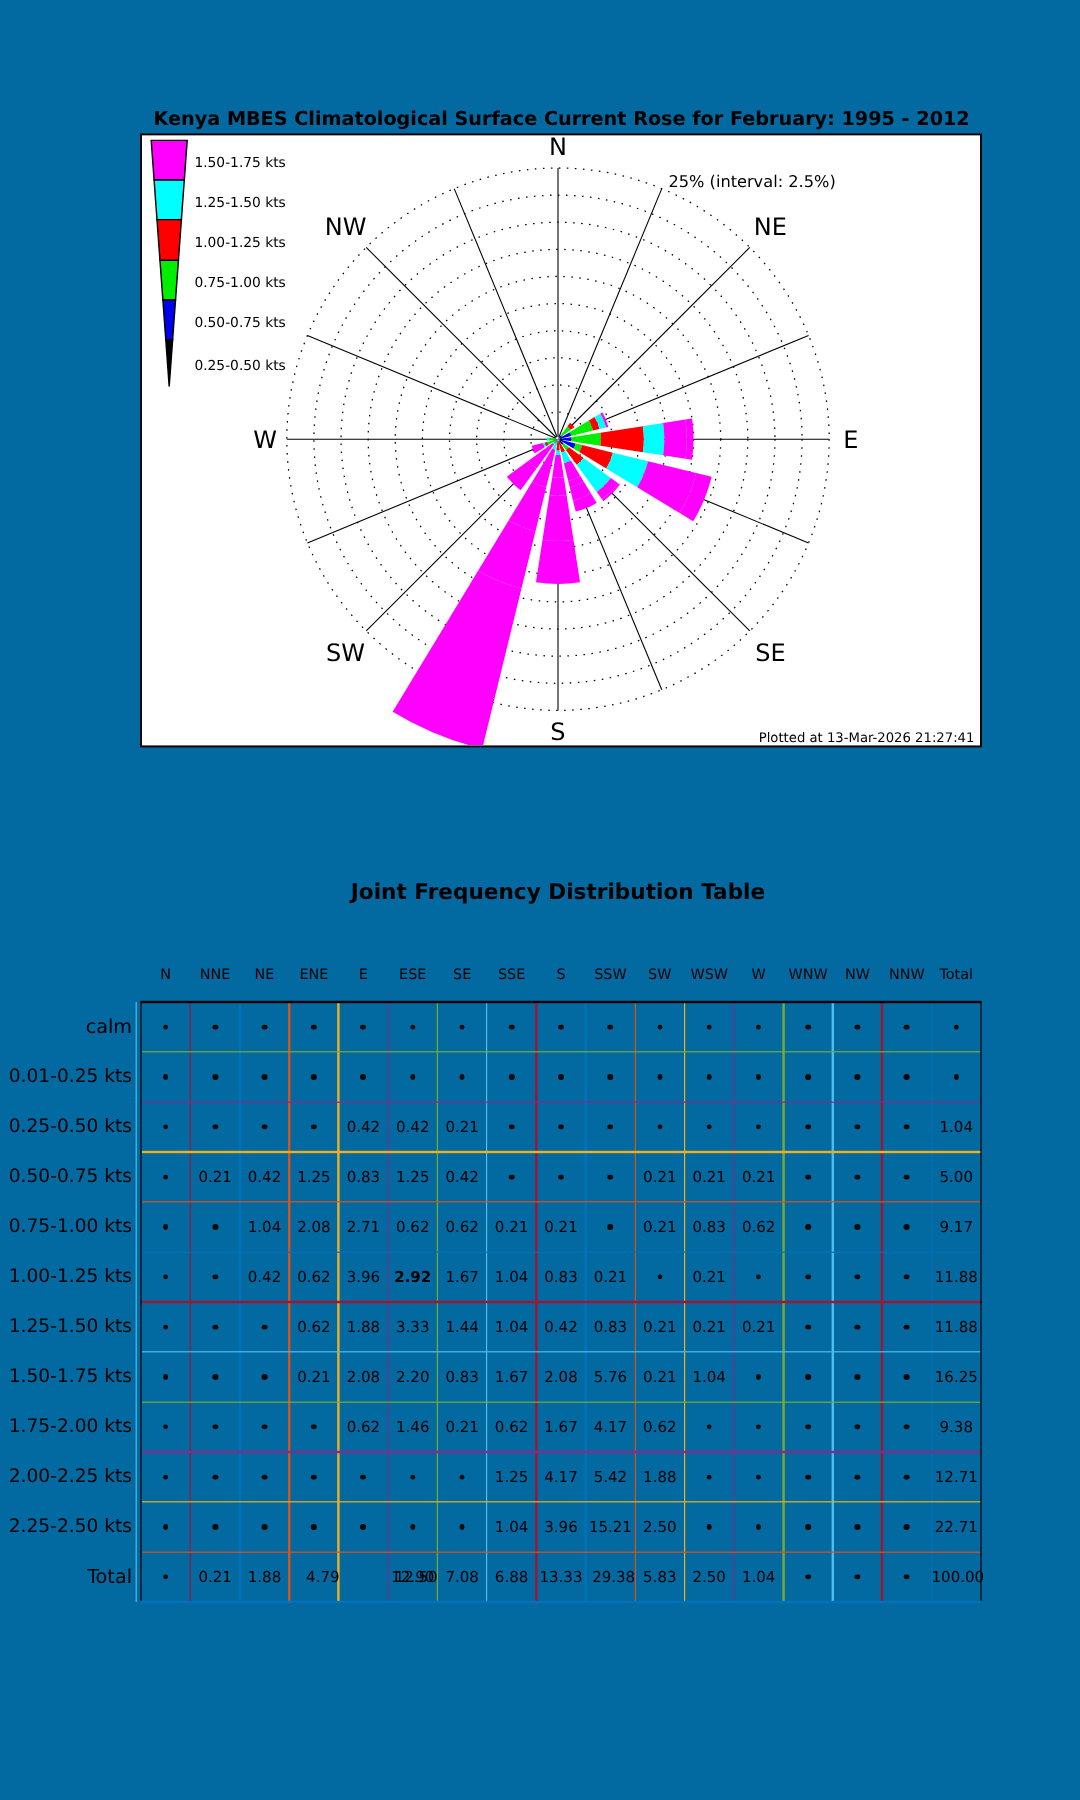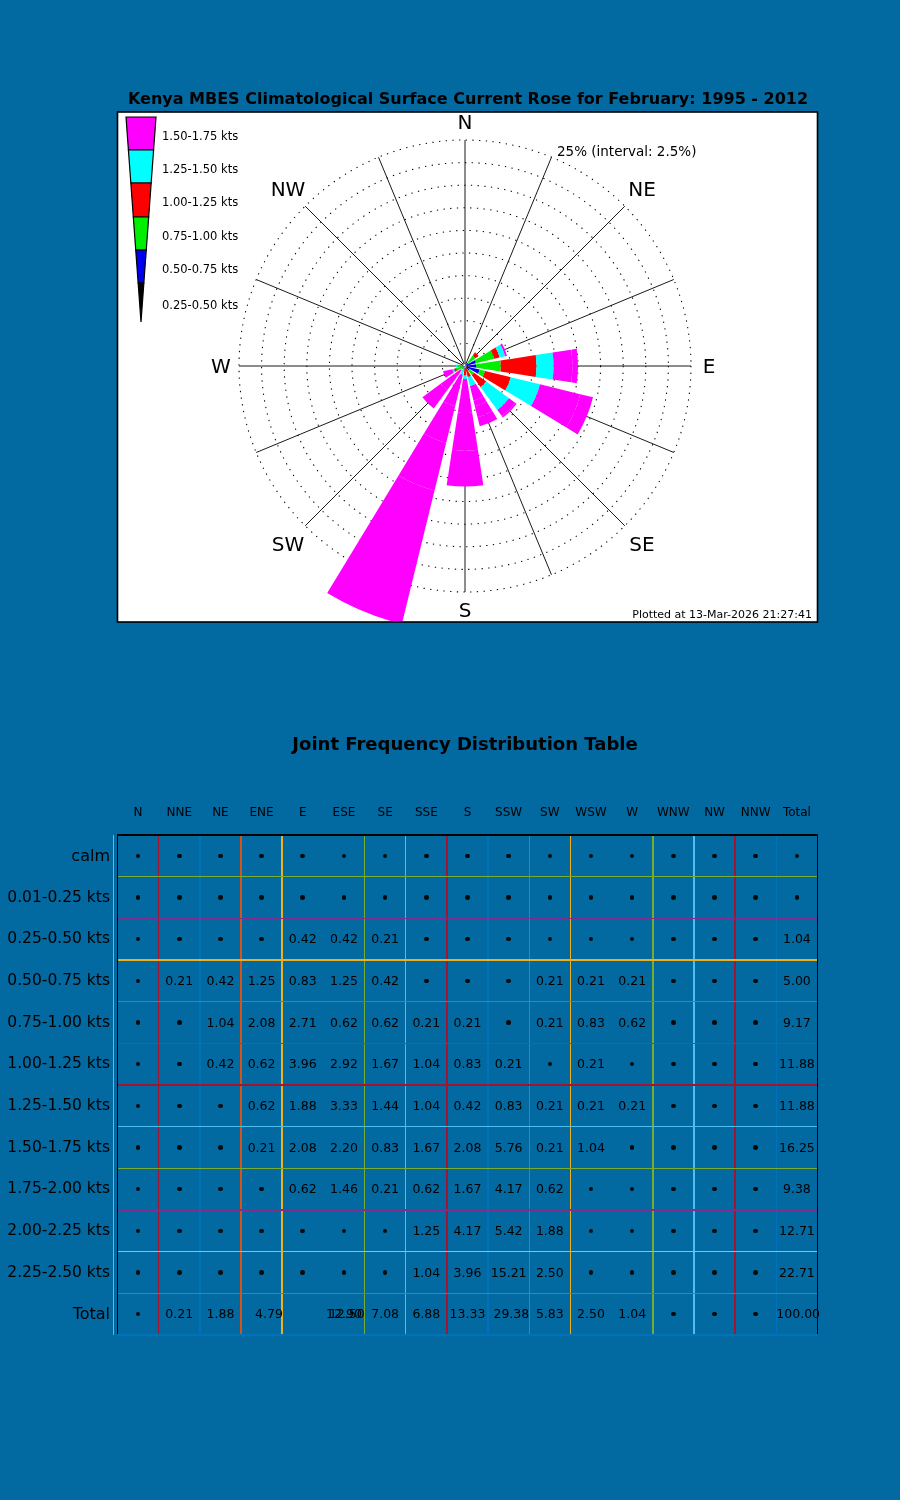--- a/index.html
+++ b/index.html
@@ -292,21 +292,21 @@
       <div class="cell" style="left: 611.618px; top: 1014.5px; width: 41.1765px;">0.62</div>
       <div class="dot" style="left: 671.082px; top: 1020.2px;"></div>
       <div class="dot" style="left: 712.259px; top: 1020.2px;"></div>
       <div class="dot" style="left: 753.435px; top: 1020.2px;"></div>
       <div class="cell" style="left: 776.324px; top: 1014.5px; width: 41.1765px;">9.17</div>
       <div class="dot" style="left: 135.788px; top: 1061.87px;"></div>
       <div class="dot" style="left: 176.965px; top: 1061.87px;"></div>
       <div class="cell" style="left: 199.853px; top: 1056.17px; width: 41.1765px;">0.42</div>
       <div class="cell" style="left: 241.029px; top: 1056.17px; width: 41.1765px;">0.62</div>
       <div class="cell" style="left: 282.206px; top: 1056.17px; width: 41.1765px;">3.96</div>
-      <div class="cell" style="left: 323.382px; top: 1056.17px; width: 41.1765px;">2.92</div>
+      <div class="cell" style="left: 323.382px; top: 1056.17px; width: 41.1765px; font-weight: bold;">2.92</div>
       <div class="cell" style="left: 364.559px; top: 1056.17px; width: 41.1765px;">1.67</div>
       <div class="cell" style="left: 405.735px; top: 1056.17px; width: 41.1765px;">1.04</div>
       <div class="cell" style="left: 446.912px; top: 1056.17px; width: 41.1765px;">0.83</div>
       <div class="cell" style="left: 488.088px; top: 1056.17px; width: 41.1765px;">0.21</div>
       <div class="dot" style="left: 547.553px; top: 1061.87px;"></div>
       <div class="cell" style="left: 570.441px; top: 1056.17px; width: 41.1765px;">0.21</div>
       <div class="dot" style="left: 629.906px; top: 1061.87px;"></div>
       <div class="dot" style="left: 671.082px; top: 1061.87px;"></div>
       <div class="dot" style="left: 712.259px; top: 1061.87px;"></div>
       <div class="dot" style="left: 753.435px; top: 1061.87px;"></div>

